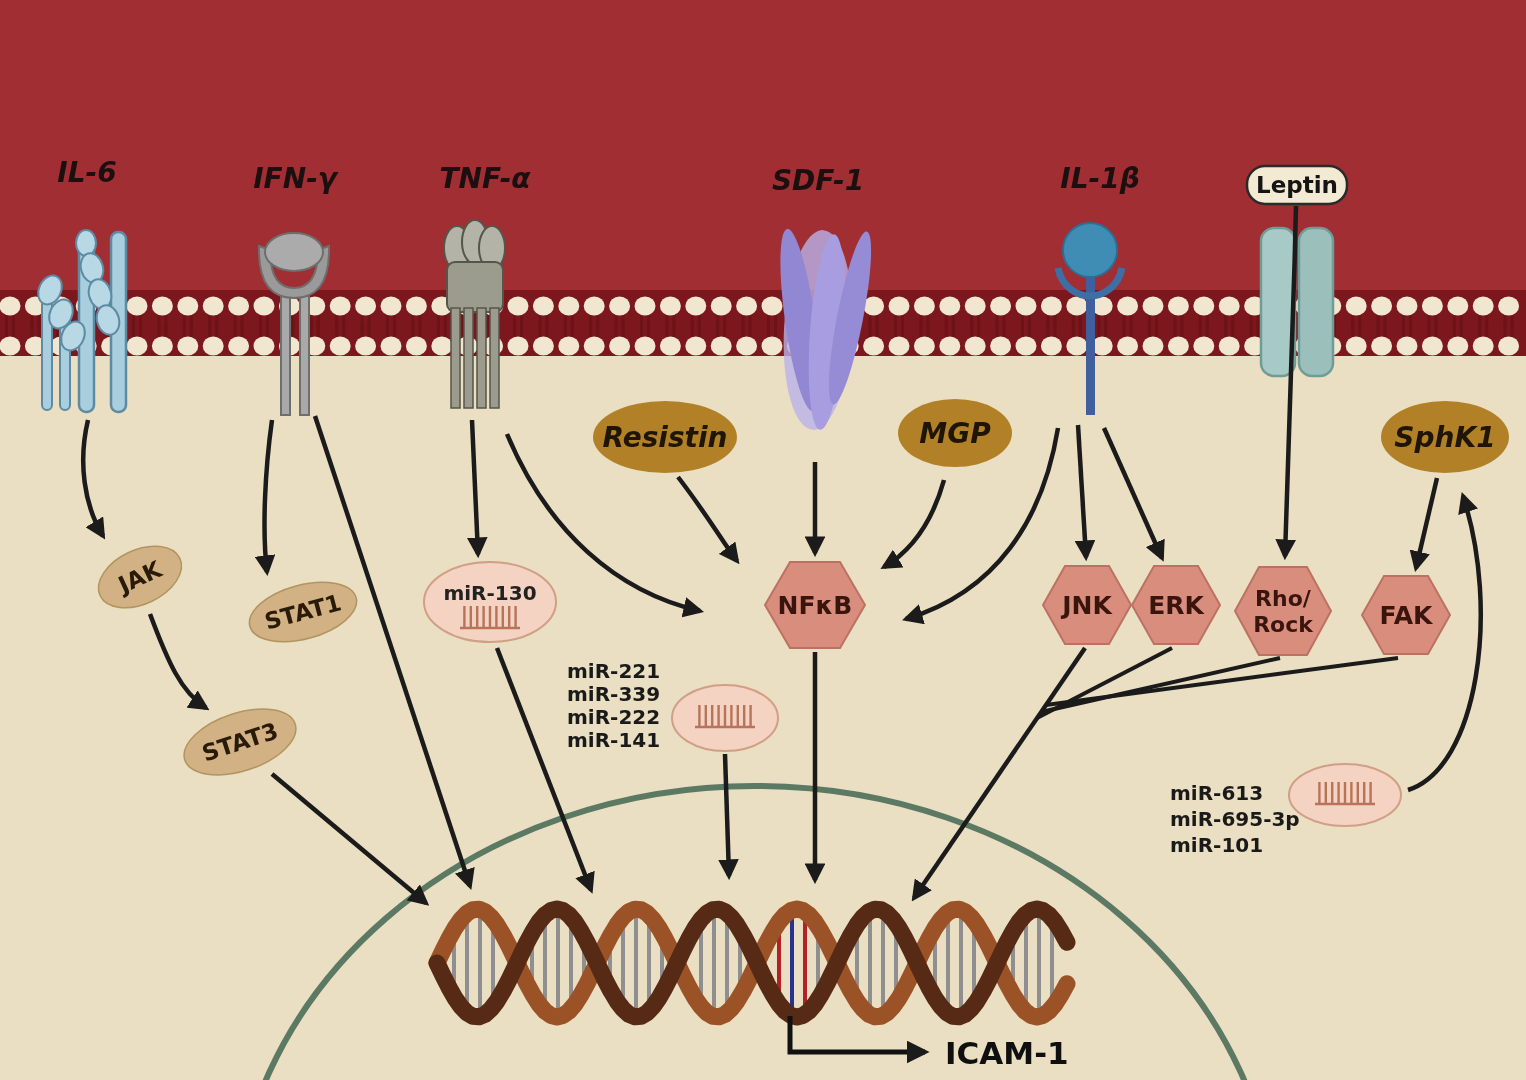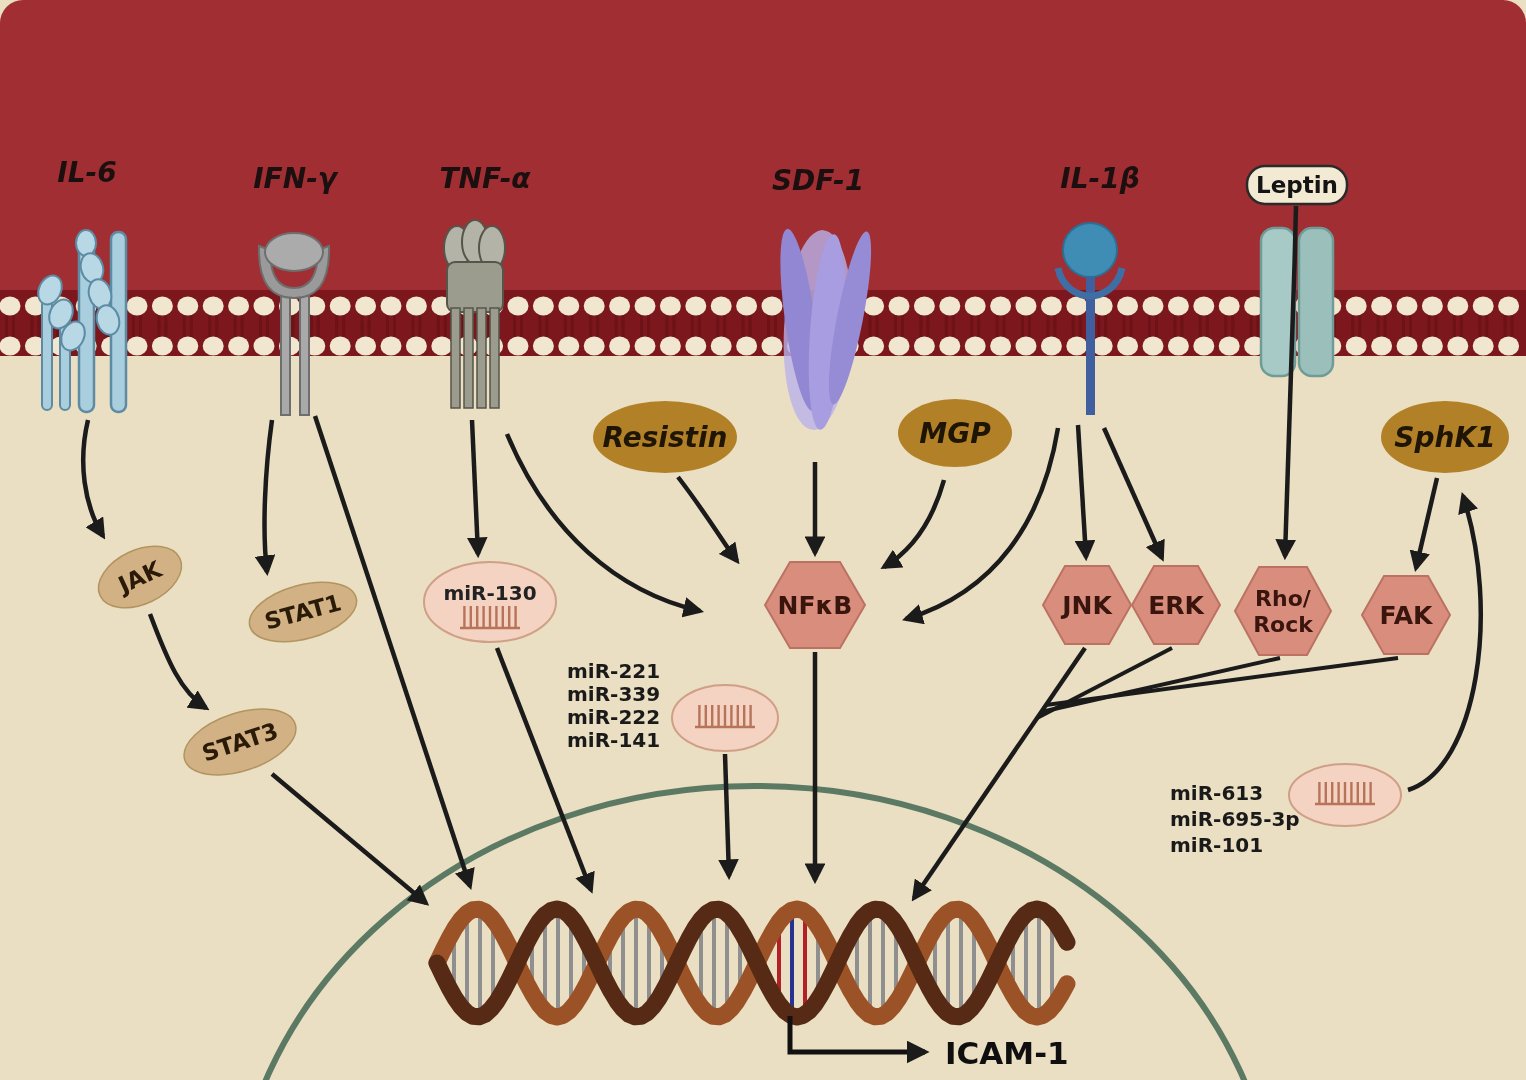--- a/index.html
+++ b/index.html
@@ -1,16 +1,16 @@
 <!DOCTYPE html>
 <html><head>
 <meta charset="utf-8">
 <style>
   html,body{margin:0;padding:0;background:#eadfc2;}
-  .stage{position:relative;width:1526px;height:1080px;overflow:hidden;border-radius:23px;}
+  .stage{position:relative;width:1526px;height:1080px;overflow:hidden;}
   svg{display:block;font-family:"DejaVu Sans",sans-serif;}
   .tc{text-anchor:middle;}
   .ligand{font-style:italic;font-weight:bold;font-size:28px;fill:#1c0f0f;}
   .leptin-label{font-weight:bold;font-size:23px;fill:#141414;}
   .node-tan{font-weight:bold;font-size:23px;fill:#2a1a08;}
   .node-gold{font-style:italic;font-weight:bold;font-size:28px;fill:#1f1504;}
   .node-hex{font-weight:bold;font-size:25px;fill:#3a150e;}
   .hex-small{font-weight:bold;font-size:22px;fill:#3a150e;}
   .mir-text{font-weight:bold;font-size:20px;fill:#1a1a1a;}
   .mir-node-label{font-weight:bold;font-size:20px;fill:#222;}

